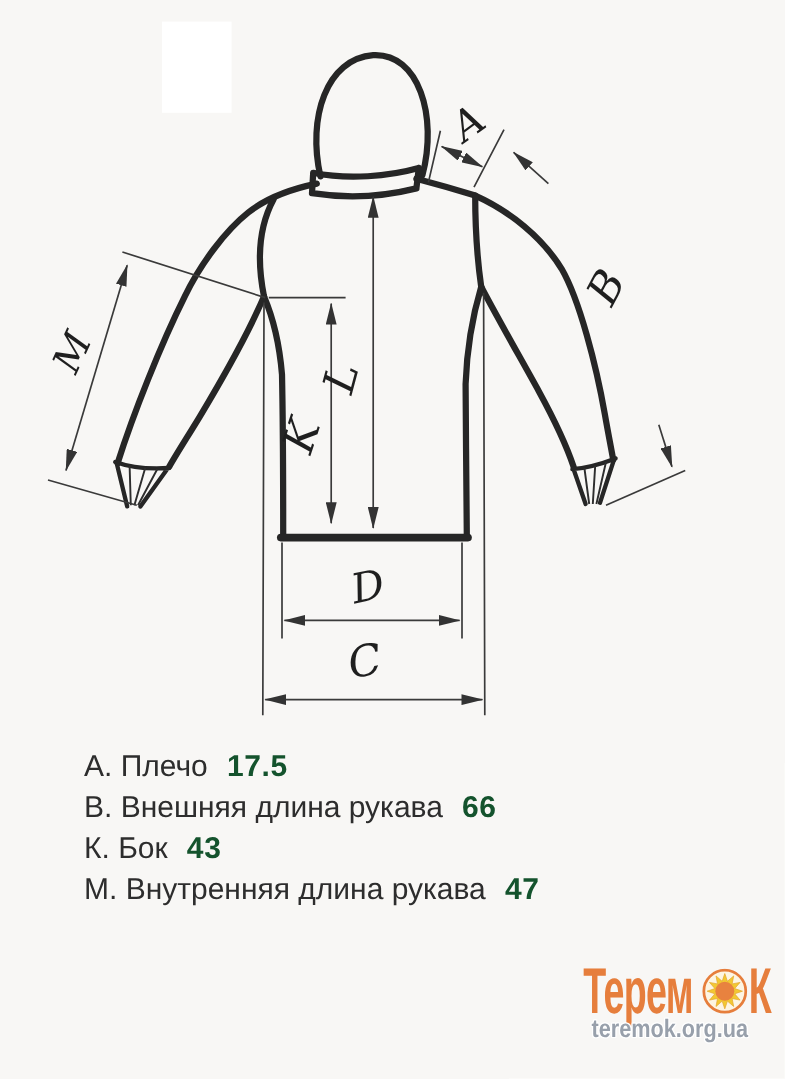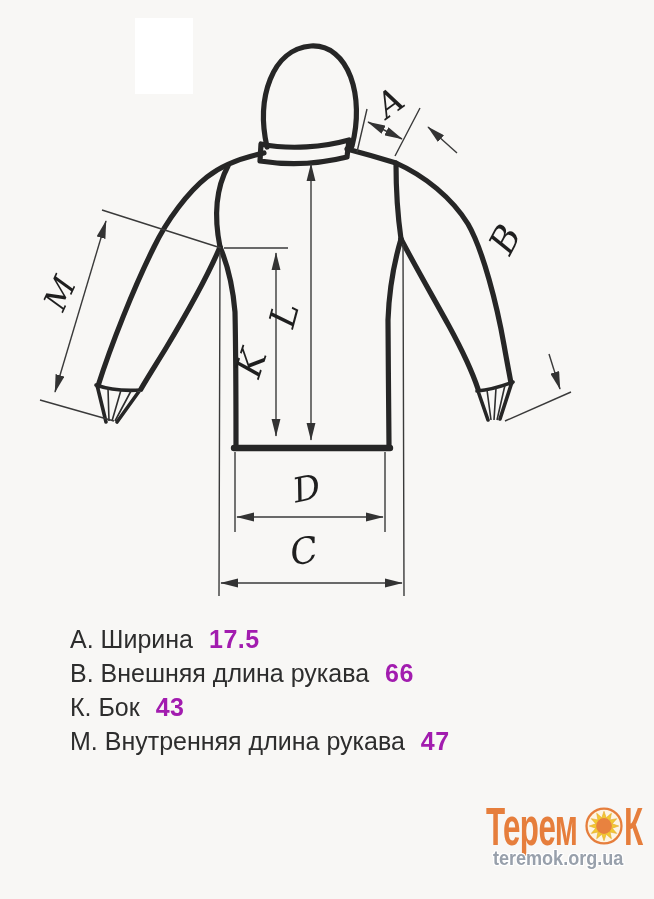--- a/index.html
+++ b/index.html
@@ -11,21 +11,21 @@
   .garment{stroke:#262626;stroke-width:5.2;fill:none;stroke-linecap:round;stroke-linejoin:round;}
   .garment-heavy{stroke:#262626;stroke-width:6.4;fill:none;stroke-linecap:round;}
   .cuff-edge{stroke:#262626;stroke-width:3.6;fill:none;stroke-linecap:round;}
   .cuff-fan{stroke:#2e2e2e;stroke-width:1.6;fill:none;}
   .dim{stroke:#3a3a3a;stroke-width:1.4;fill:none;}
   .dlabel{font-family:"DejaVu Serif", serif;font-style:italic;fill:#1f1f1f;text-anchor:middle;}
 
   
   .measurements{position:absolute;left:70px;top:622px;}
   .m-row{height:34px;line-height:34px;font-size:25px;color:#2D2D2D;white-space:nowrap;}
-  .m-val{font-weight:bold;color:#a21caf;margin-left:16px;letter-spacing:0.5px;}
+  .m-val{font-weight:bold;color:#14532d;margin-left:16px;letter-spacing:0.5px;}
 
   
   .logo{position:absolute;left:486px;top:801px;width:165px;}
   .logo-row{display:flex;align-items:center;height:50px;text-align:right;}
   .logo-t1{display:inline-block;width:98px;font-size:54px;font-weight:bold;color:#E67E3C;
            transform:scaleX(0.58);transform-origin:left center;white-space:nowrap;letter-spacing:-1px;}
   .logo-t2{display:inline-block;width:22px;font-size:54px;font-weight:bold;color:#E67E3C;
            transform:scaleX(0.58);transform-origin:left center;}
   .logo-sun{flex:0 0 auto;margin:0 1px;}
   .logo-url{margin-top:-5px;padding-left:8px;font-size:21px;font-weight:bold;color:#98A0AB;
@@ -90,21 +90,21 @@
     <text class="dlabel" font-size="36" transform="translate(516,245) rotate(-62)">B</text>
     <text class="dlabel" font-size="32" transform="translate(70,298) rotate(-65)">M</text>
     <text class="dlabel" font-size="36" transform="translate(296,318) rotate(-75)">L</text>
     <text class="dlabel" font-size="36" transform="translate(263,367) rotate(-72)">K</text>
     <text class="dlabel" font-size="34" transform="translate(309,500) rotate(-12)">D</text>
     <text class="dlabel" font-size="36" transform="translate(306,563) rotate(-10)">C</text>
   </svg>
 
   <div class="measurements">
     <div class="m-row">
-      <span>А. Ширина</span><span class="m-val">17.5</span>
+      <span>А. Плечо</span><span class="m-val">17.5</span>
     </div>
     <div class="m-row">
       <span>В. Внешняя длина рукава</span><span class="m-val">66</span>
     </div>
     <div class="m-row">
       <span>К. Бок</span><span class="m-val">43</span>
     </div>
     <div class="m-row">
       <span>М. Внутренняя длина рукава</span><span class="m-val">47</span>
     </div>

